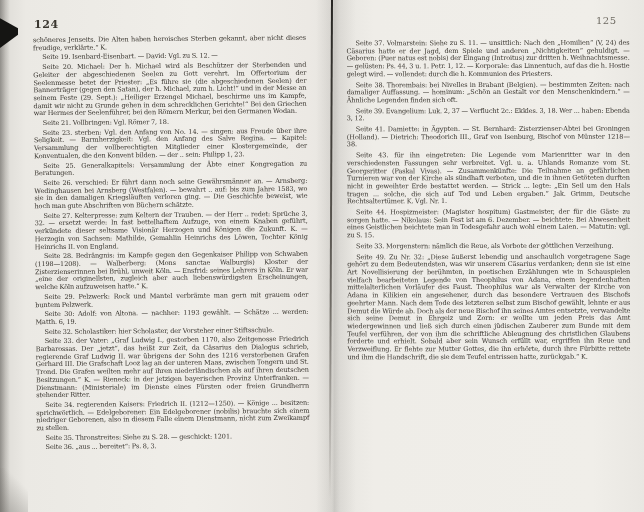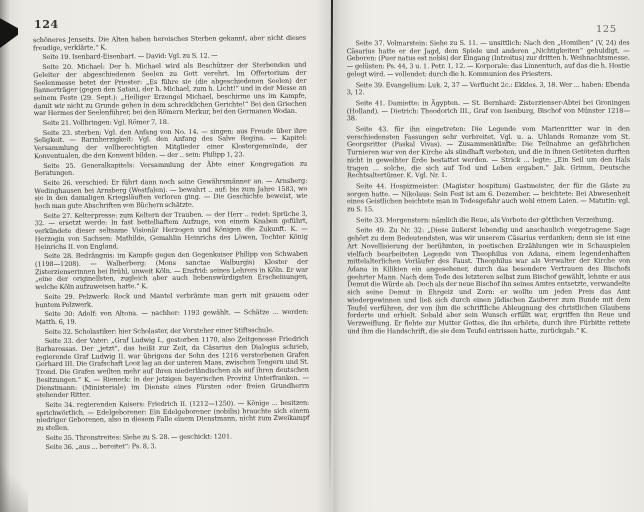--- a/index.html
+++ b/index.html
@@ -26,21 +26,21 @@
     background:linear-gradient(90deg,rgba(0,0,0,0) 0%,rgba(60,58,54,.10) 40%,rgba(60,58,54,.16) 46%,rgba(60,58,54,.07) 60%,rgba(0,0,0,0) 100%);
   }
   .gutter-line{
     position:absolute;left:331px;top:0;width:2px;height:500px;
     background:linear-gradient(180deg,#262522 0%,#45423d 30%,#6e6a64 60%,rgba(110,106,100,.35) 85%,rgba(110,106,100,0) 100%);
     transform:rotate(.25deg);transform-origin:top left;
   }
   
   .pagenum{position:absolute;color:#3a362f;}
   .pagenum.n-left{left:34px;top:18px;font-size:11px;font-weight:700;letter-spacing:.6px;}
-  .pagenum.n-right{left:596px;top:23px;font-size:10px;font-weight:400;color:#6f6b63;letter-spacing:.5px;}
+  .pagenum.n-right{left:596px;top:15px;font-size:10px;font-weight:400;color:#6f6b63;letter-spacing:.5px;}
   
   .text-col{
     position:absolute;color:#37332d;font-size:6.5px;line-height:7.7px;
     text-align:justify;letter-spacing:-.08px;word-spacing:-.3px;
   }
   .text-col p{margin:0 0 2px 0;text-indent:9px;}
   .text-col p.continuation{text-indent:0;}
   .col-left{left:33px;top:37px;width:273px;transform:rotate(-.5deg);transform-origin:20px 0;}
   .col-right{left:347px;top:40px;width:283px;transform:rotate(-.15deg);}
   .col-right p{margin-bottom:3px;}
@@ -73,20 +73,21 @@
     <p>Seite 30: Adolf: von Altona. — nachher: 1193 gewählt. — Schätze ... werden: Matth. 6, 19.</p>
     <p>Seite 32. Scholastiker: hier Scholaster, der Vorsteher einer Stiftsschule.</p>
     <p>Seite 33. der Vater: „Graf Ludwig I., gestorben 1170, also Zeitgenosse Friedrich Barbarossas. Der „jetzt“, das heißt zur Zeit, da Cäsarius den Dialogus schrieb, regierende Graf Ludwig II. war übrigens der Sohn des 1216 verstorbenen Grafen Gerhard III. Die Grafschaft Looz lag an der unteren Maas, zwischen Tongern und St. Trond. Die Grafen weilten mehr auf ihren niederländischen als auf ihren deutschen Besitzungen.“ K. — Rieneck: in der jetzigen bayerischen Provinz Unterfranken. — Dienstmann: (Ministeriale) im Dienste eines Fürsten oder freien Grundherrn stehender Ritter.</p>
     <p>Seite 34. regierenden Kaisers: Friedrich II. (1212—1250). — Könige ... besitzen: sprichwörtlich. — Edelgeborener: Ein Edelgeborener (nobilis) brauchte sich einem niedriger Geborenen, also in diesem Falle einem Dienstmann, nicht zum Zweikampf zu stellen.</p>
     <p>Seite 35. Thronstreites: Siehe zu S. 28. — geschickt: 1201.</p>
     <p>Seite 36. „aus ... bereitet“: Ps. 8, 3.</p>
   </div>
 
   <div class="text-col col-right">
     <p>Seite 37. Volmarstein: Siehe zu S. 11. — unsittlich: Nach den „Homilien“ (V, 24) des Cäsarius hatte er der Jagd, dem Spiele und anderen „Nichtigkeiten“ gehuldigt. — Geboren: (Puer natus est nobis) der Eingang (Introitus) zur dritten h. Weihnachtsmesse. — gelüsten: Ps. 44, 3 u. 1. Petr. 1, 12. — Korporale: das Linnentuch, auf das die h. Hostie gelegt wird. — vollendet: durch die h. Kommunion des Priesters.</p>
+    <p>Seite 38. Thorembais: bei Nivelles in Brabant (Belgien). — bestimmten Zeiten: nach damaliger Auffassung. — hominum: „Schön an Gestalt vor den Menschenkindern.“ — Ähnliche Legenden finden sich oft.</p>
     <p>Seite 39. Evangelium: Luk. 2, 37 — Verflucht 2c.: Ekkles. 3, 18. Wer ... haben: Ebenda 3, 12.</p>
     <p>Seite 41. Damiette: in Ägypten. — St. Bernhard: Zisterzienser-Abtei bei Groningen (Holland). — Dietrich: Theodorich III., Graf von Isenburg, Bischof von Münster 1218—38.</p>
     <p>Seite 43. für ihn eingetreten: Die Legende vom Marienritter war in den verschiedensten Fassungen sehr verbreitet. Vgl. u. a. Uhlands Romanze vom St. Georgsritter (Paskal Vivas). — Zusammenkünfte: Die Teilnahme an gefährlichen Turnieren war von der Kirche als sündhaft verboten, und die in ihnen Getöteten durften nicht in geweihter Erde bestattet werden. — Strick ... legte: „Ein Seil um den Hals tragen ... solche, die sich auf Tod und Leben ergaben.“ Jak. Grimm, Deutsche Rechtsaltertümer. K. Vgl. Nr. 1.</p>
     <p>Seite 44. Hospizmeister: (Magister hospitum) Gastmeister, der für die Gäste zu sorgen hatte. — Nikolaus: Sein Fest ist am 6. Dezember. — beichtete: Bei Abwesenheit eines Geistlichen beichtete man in Todesgefahr auch wohl einem Laien. — Matutin: vgl. zu S. 15.</p>
     <p>Seite 33. Morgenstern: nämlich die Reue, als Vorbote der göttlichen Verzeihung.</p>
     <p>Seite 49. Zu Nr. 32: „Diese äußerst lebendig und anschaulich vorgetragene Sage gehört zu dem Bedeutendsten, was wir unserem Cäsarius verdanken; denn sie ist eine Art Novellisierung der berühmten, in poetischen Erzählungen wie in Schauspielen vielfach bearbeiteten Legende von Theophilus von Adana, einem legendenhaften mittelalterlichen Vorläufer des Faust. Theophilus war als Verwalter der Kirche von Adana in Kilikien ein angesehener, durch das besondere Vertrauen des Bischofs geehrter Mann. Nach dem Tode des letzteren selbst zum Bischof gewählt, lehnte er aus Demut die Würde ab. Doch als der neue Bischof ihn seines Amtes entsetzte, verwandelte sich seine Demut in Ehrgeiz und Zorn: er wollte um jeden Preis das Amt wiedergewinnen und ließ sich durch einen jüdischen Zauberer zum Bunde mit dem Teufel verführen, der von ihm die schriftliche Ableugnung des christlichen Glaubens forderte und erhielt. Sobald aber sein Wunsch erfüllt war, ergriffen ihn Reue und Verzweiflung. Er flehte zur Mutter Gottes, die ihn erhörte, durch ihre Fürbitte rettete und ihm die Handschrift, die sie dem Teufel entrissen hatte, zurückgab.“ K.</p>
   </div>
 
 </div>
 

